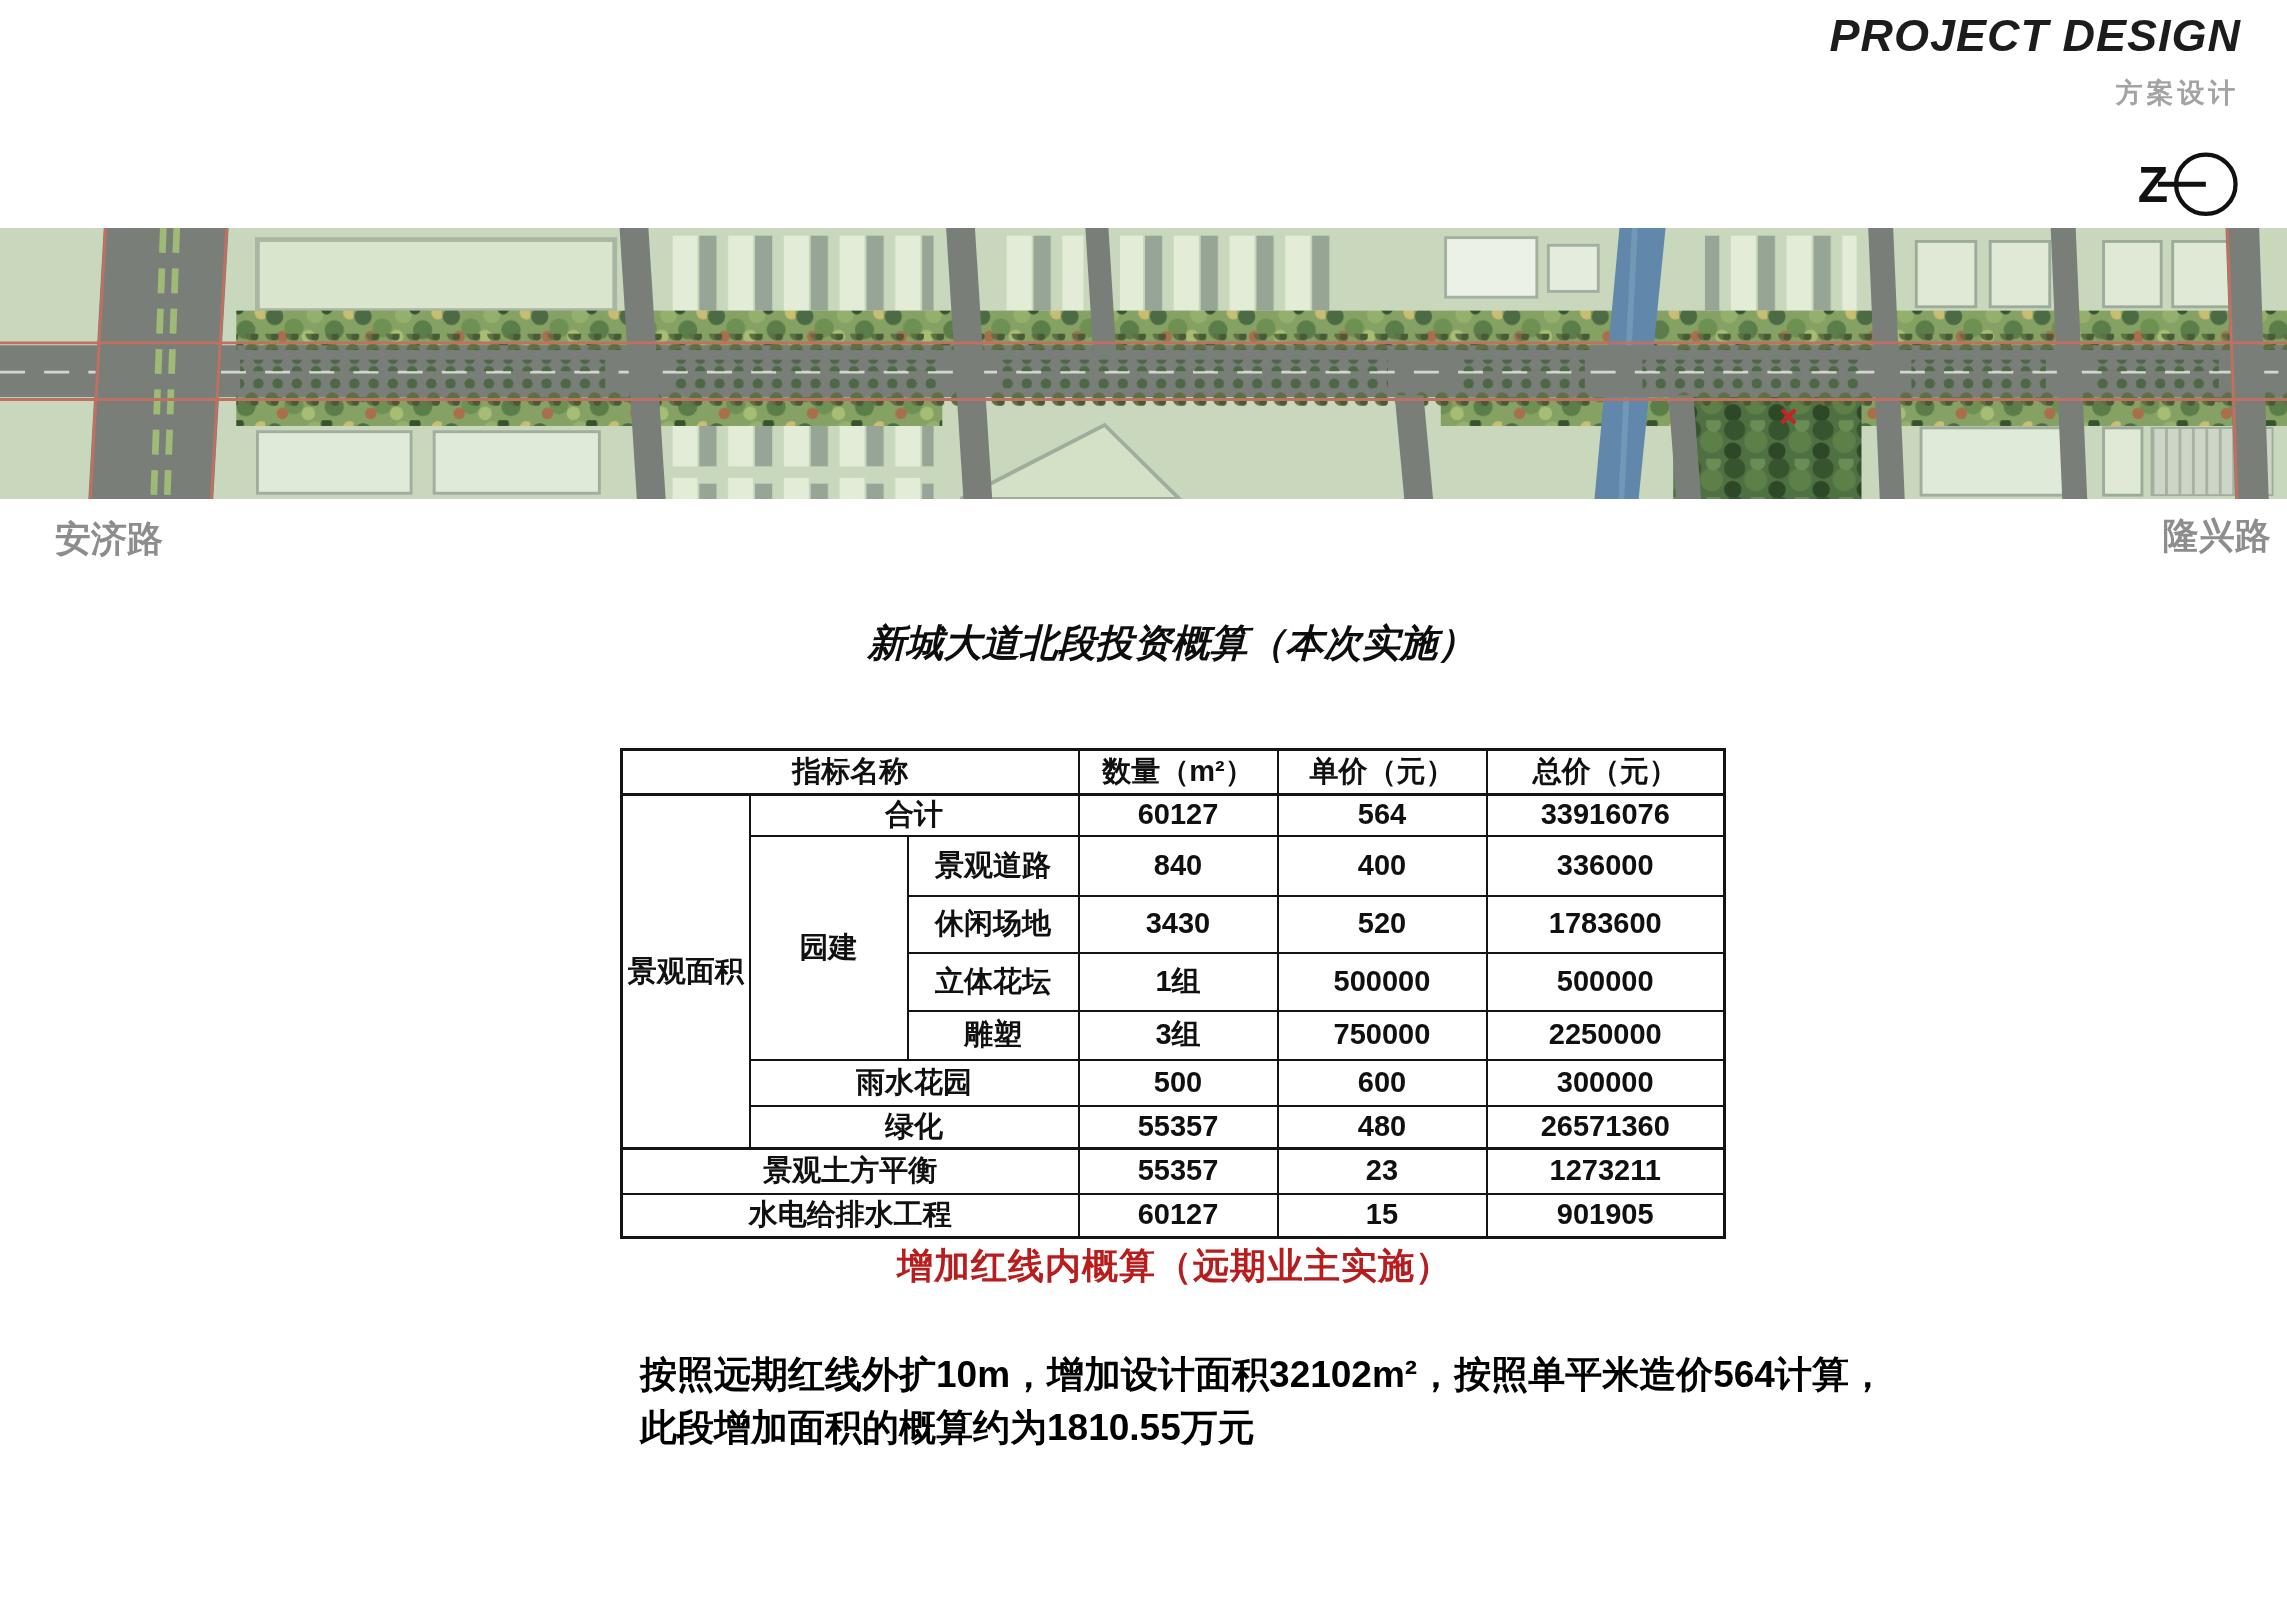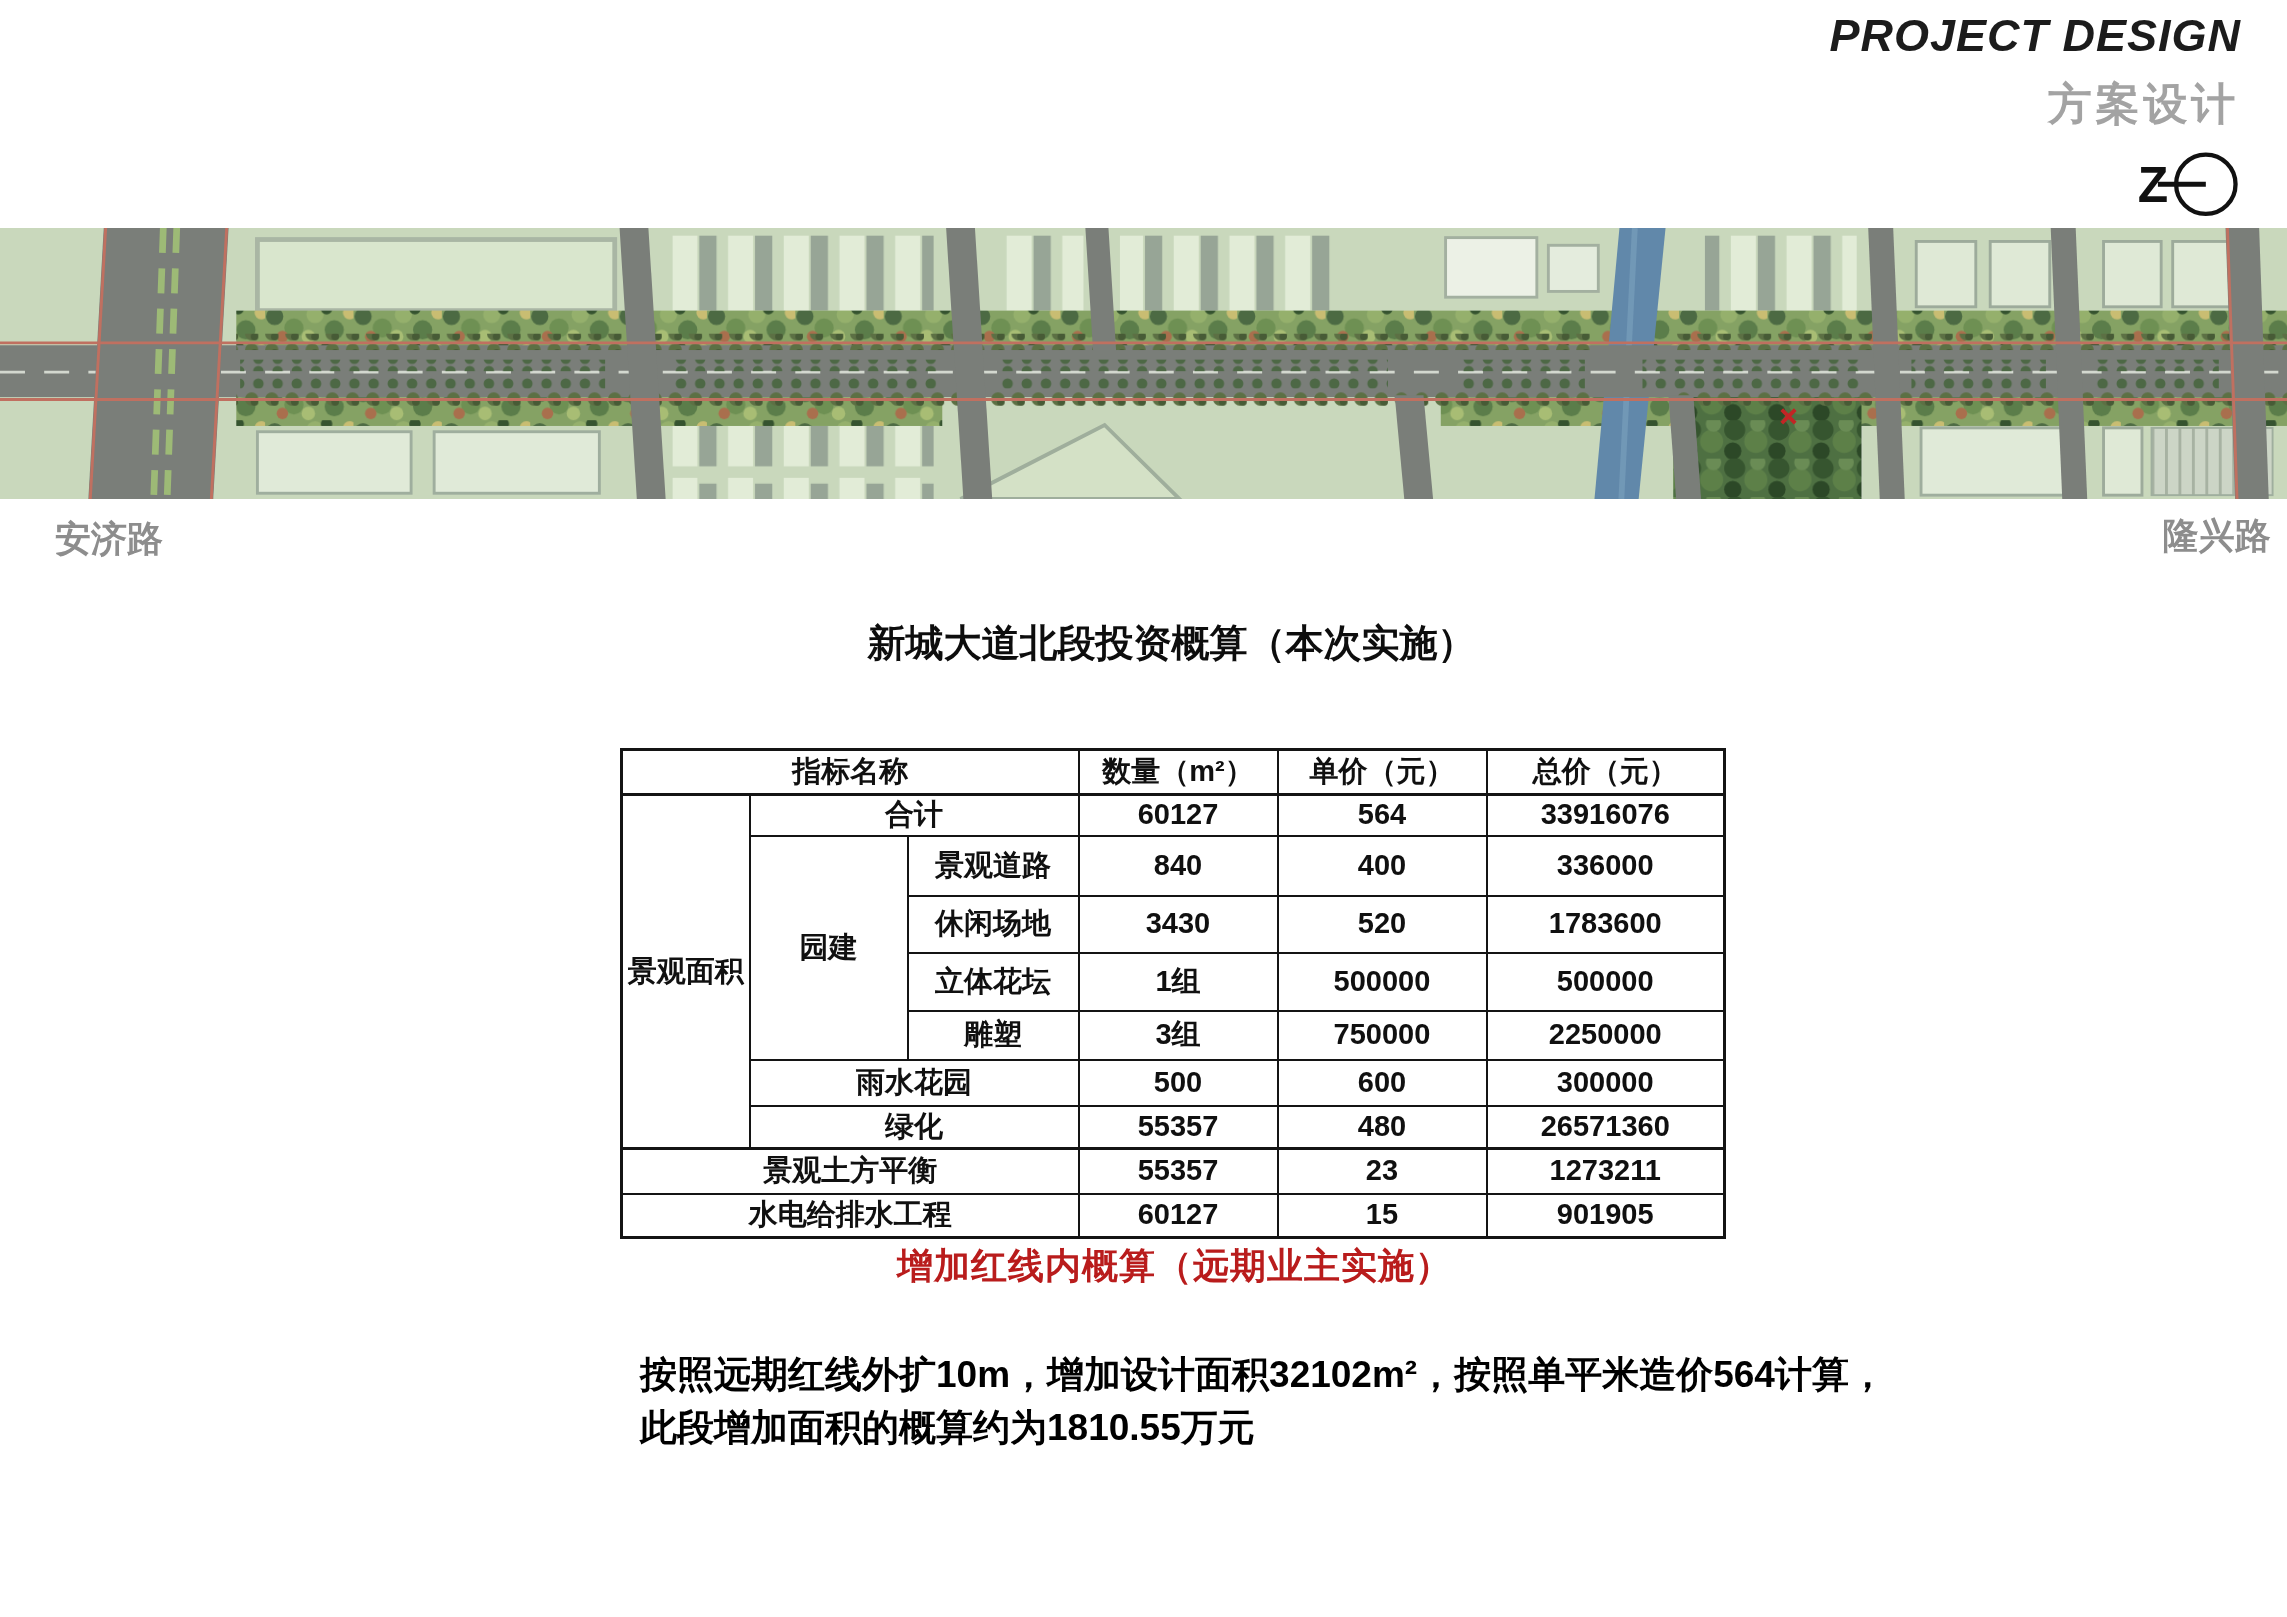--- a/index.html
+++ b/index.html
@@ -7,32 +7,32 @@
     width:2287px;height:1618px;position:relative;overflow:hidden;
     font-family:"Liberation Sans","DejaVu Sans",sans-serif;color:#111;
   }
   
   .title-en{
     position:absolute;top:9.6px;right:46px;width:865px;text-align:right;
     font-style:italic;font-weight:700;font-size:45px;letter-spacing:1px;color:#1c1c1c;
   }
   .title-cn{
     position:absolute;top:75px;right:48px;width:865px;text-align:right;
-    font-weight:700;font-size:44px;letter-spacing:3.8px;color:#a3a3a3;
+    font-weight:700;font-size:27px;letter-spacing:3.8px;color:#a3a3a3;
   }
   .north{position:absolute;left:2125px;top:144px;width:131px;height:92px;}
   
   .map{position:absolute;left:0;top:228px;width:2287px;height:271px;}
   .road-label{position:absolute;font-weight:700;font-size:36px;color:#8d8d8d;}
   .road-label.left{left:55px;top:515px;text-align:right;}
   .road-label.right{right:16.3px;top:512px;text-align:right;}
   
   .tbl-title{
     position:absolute;left:620px;top:618px;width:1103px;text-align:center;
-    font-weight:700;font-size:38px;color:#0d0d0d;
+    font-weight:700;font-size:38px;color:#0d0d0d;font-style:italic;
   }
   .tbl-wrap{position:absolute;left:620px;top:712px;width:1103px;margin-top:36px;}
   table.budget{border-collapse:collapse;table-layout:fixed;width:1103px;border:3.8px solid #141414;}
   table.budget td,table.budget th{
     border:2.9px solid #141414;text-align:center;vertical-align:middle;
     font-weight:700;font-size:29px;color:#101010;padding:0;line-height:1.1;
   }
   table.budget th{border-bottom:3.8px solid #141414;}
   tr.h47{height:45px;}tr.h43{height:41px;}tr.h62{height:60px;}tr.h59{height:57px;}
   tr.h60{height:58px;}tr.h51{height:49px;}tr.h48{height:46px;}tr.h45{height:43px;}tr.h46{height:44px;}

